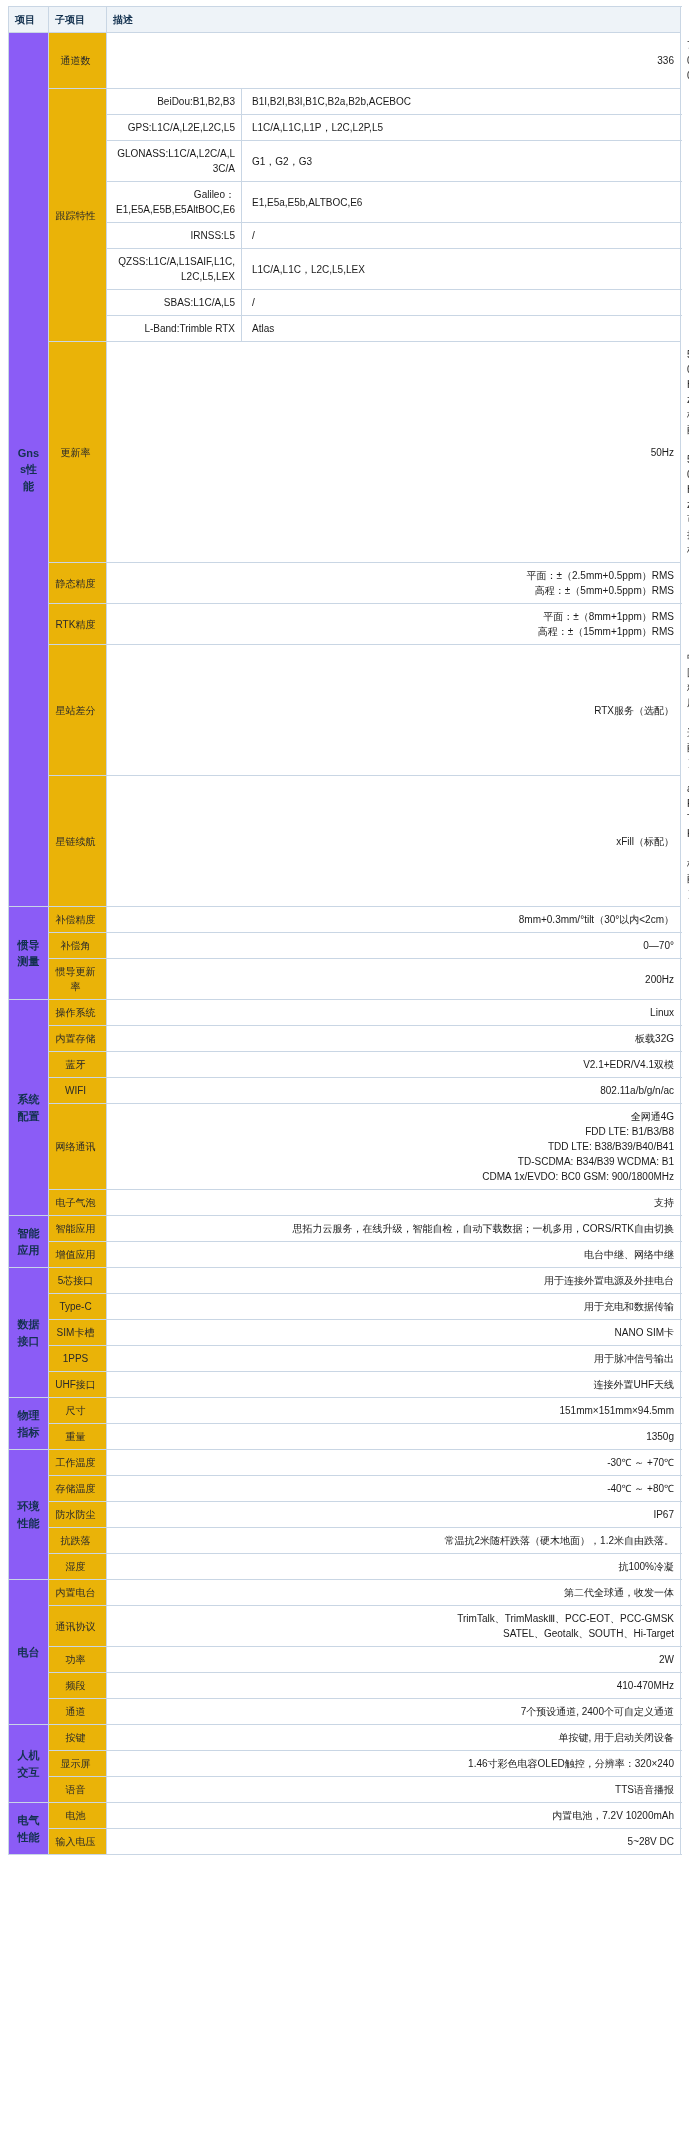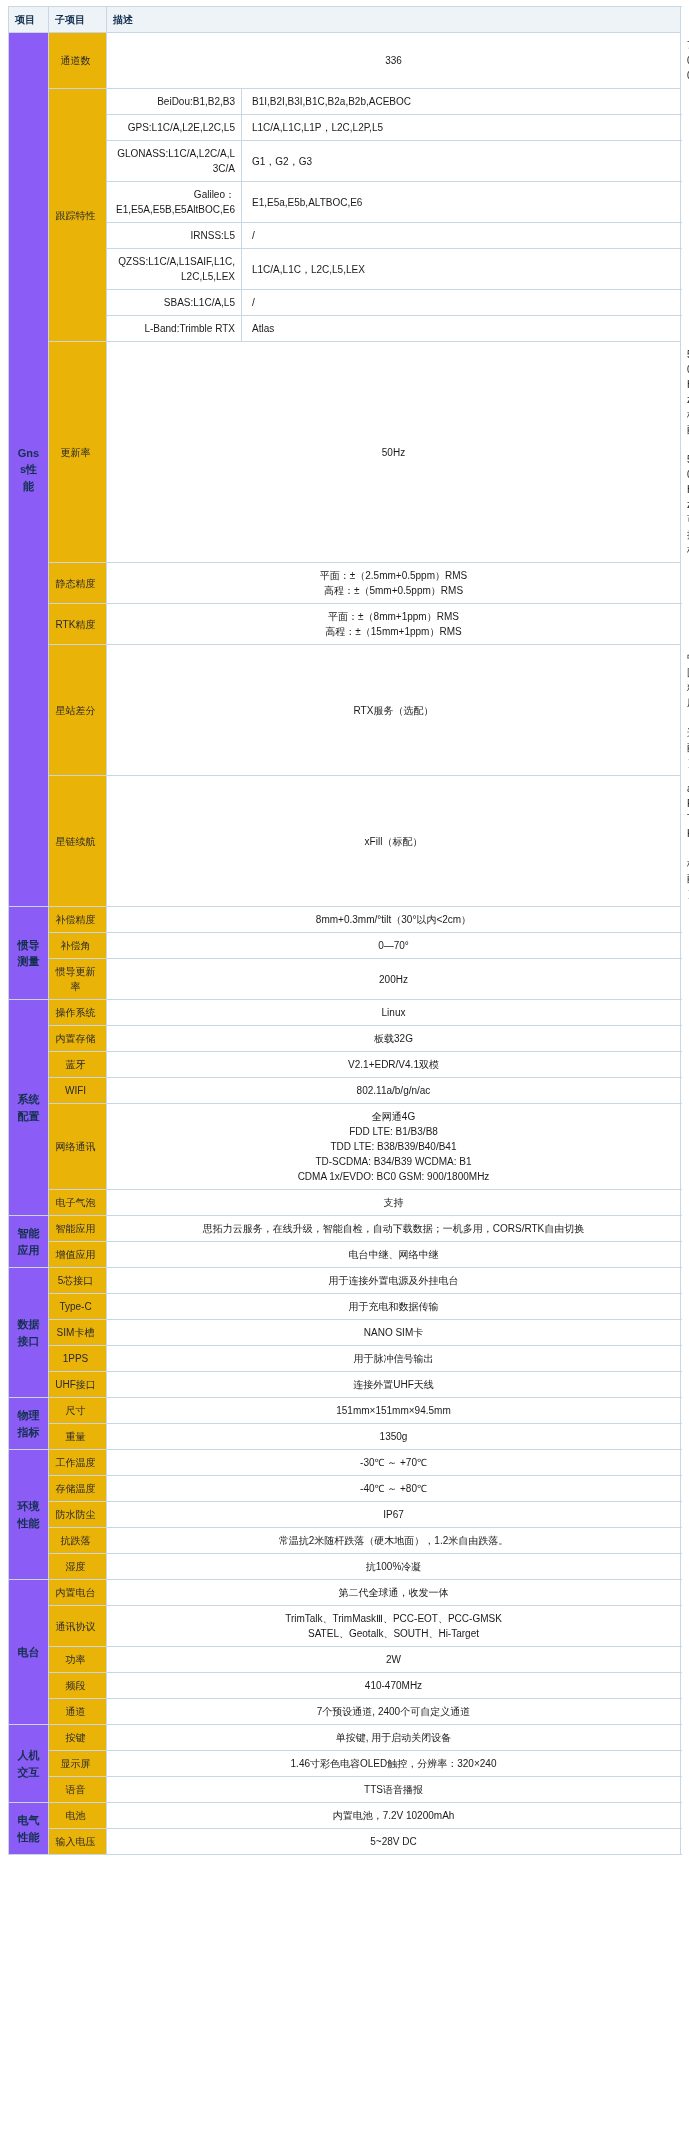--- a/index.html
+++ b/index.html
@@ -57,21 +57,21 @@
   td.sub.ctr {
     text-align: center;
     padding-left: 2px;
   }
   td.item {
     text-align: right;
     width: 132px;
     padding-left: 8px;
   }
   td.desc {
-    text-align: center;
+    text-align: right;
   }
   td.desc.left {
     text-align: left;
     padding-left: 10px;
   }
   .multiline {
     white-space: pre-line;
   }
   
 </style>

